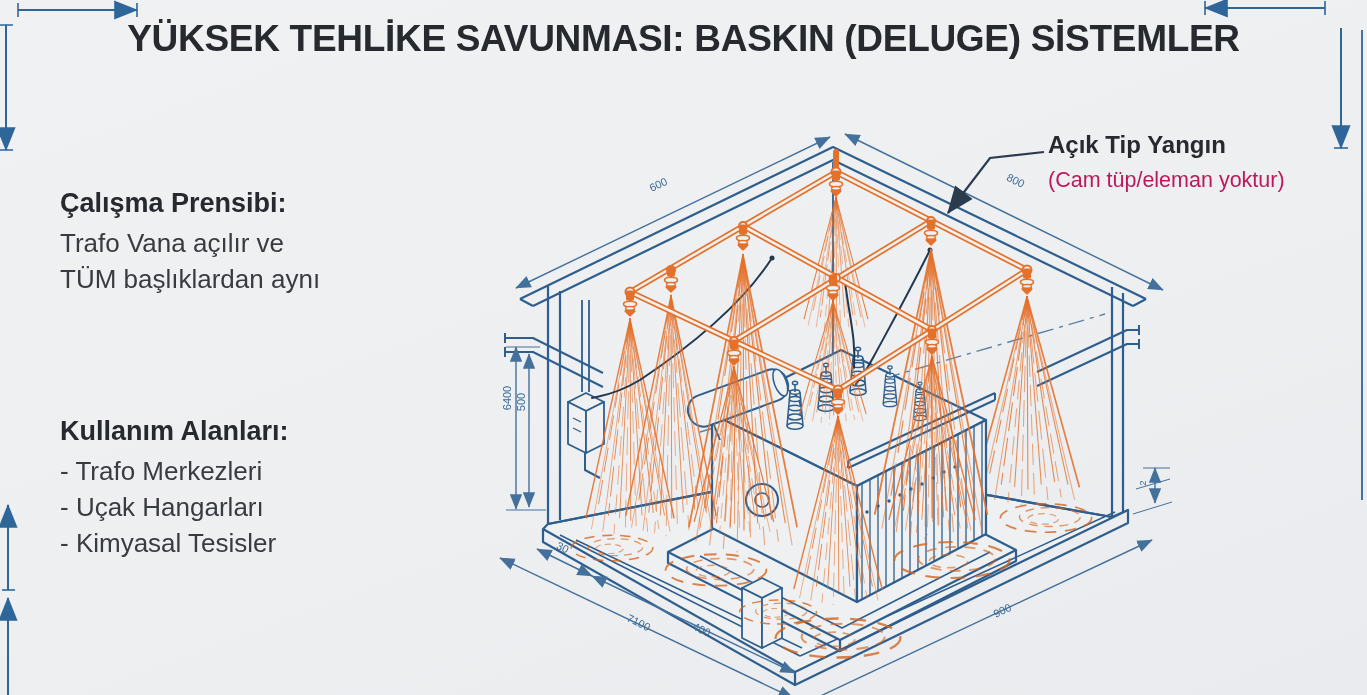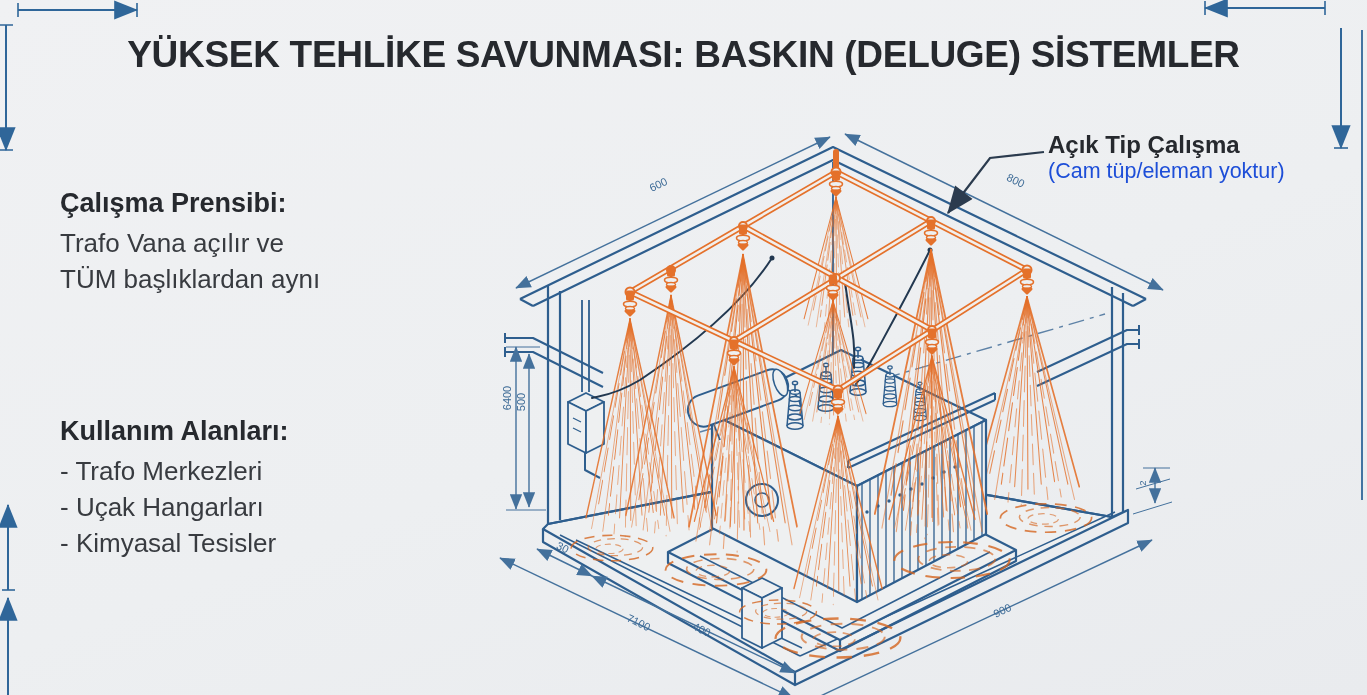--- a/index.html
+++ b/index.html
@@ -5,31 +5,31 @@
   html,body{margin:0;padding:0;}
   body{
     width:1367px;height:695px;overflow:hidden;
     background:linear-gradient(160deg,#f0f1f3 0%,#edeff1 55%,#e9ebee 100%);
     font-family:"Liberation Sans", sans-serif;
     position:relative;
   }
   .stage{position:absolute;inset:0;width:1367px;height:695px;}
   svg.art{position:absolute;left:0;top:0;}
   .page-title{
-    position:absolute;left:0;right:0;top:34px;text-align:center;
+    position:absolute;left:0;right:0;top:18px;text-align:center;
     font-size:37px;font-weight:bold;letter-spacing:-0.3px;color:#26292e;
   }
   .info-block{position:absolute;left:60px;width:380px;color:#383b40;}
   .info-block h2{margin:0 0 6px 0;font-size:27px;color:#26292e;}
   .info-block .ln{font-size:26px;line-height:36px;}
   #principle{top:188px;}
   #usage{top:416px;}
   .callout{position:absolute;left:1048px;top:131px;width:320px;}
   .callout .c-title{font-size:24px;font-weight:bold;color:#26292e;}
-  .callout .c-sub{font-size:21.5px;color:#1d4ed8;margin-top:0;}
+  .callout .c-sub{font-size:21.5px;color:#be185d;margin-top:9px;}
   text.dim{font-size:11px;fill:#3c6a96;}
   text.dim-sm{font-size:9.5px;fill:#3c6a96;}
 </style>
 </head>
 <body>
 
 <div class="stage">
 
 <svg class="art" width="1367" height="695" viewBox="0 0 1367 695">
   <defs>
@@ -314,17 +314,17 @@
 </div>
 
 <div class="info-block" id="usage">
   <h2>Kullanım Alanları:</h2>
   <div class="ln">- Trafo Merkezleri</div>
   <div class="ln">- Uçak Hangarları</div>
   <div class="ln">- Kimyasal Tesisler</div>
 </div>
 
 <div class="callout">
-  <div class="c-title">Açık Tip Çalışma</div>
+  <div class="c-title">Açık Tip Yangın</div>
   <div class="c-sub">(Cam tüp/eleman yoktur)</div>
 </div>
 
 </div>
 
 </body></html>

